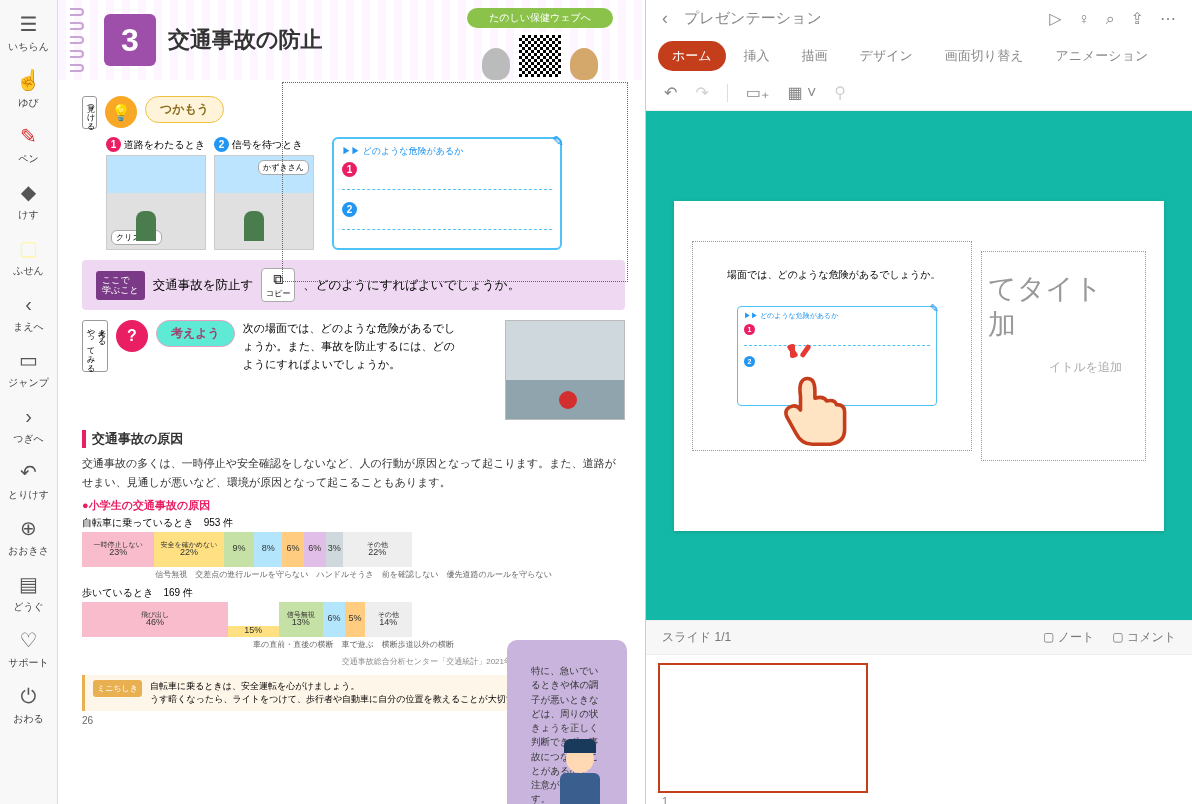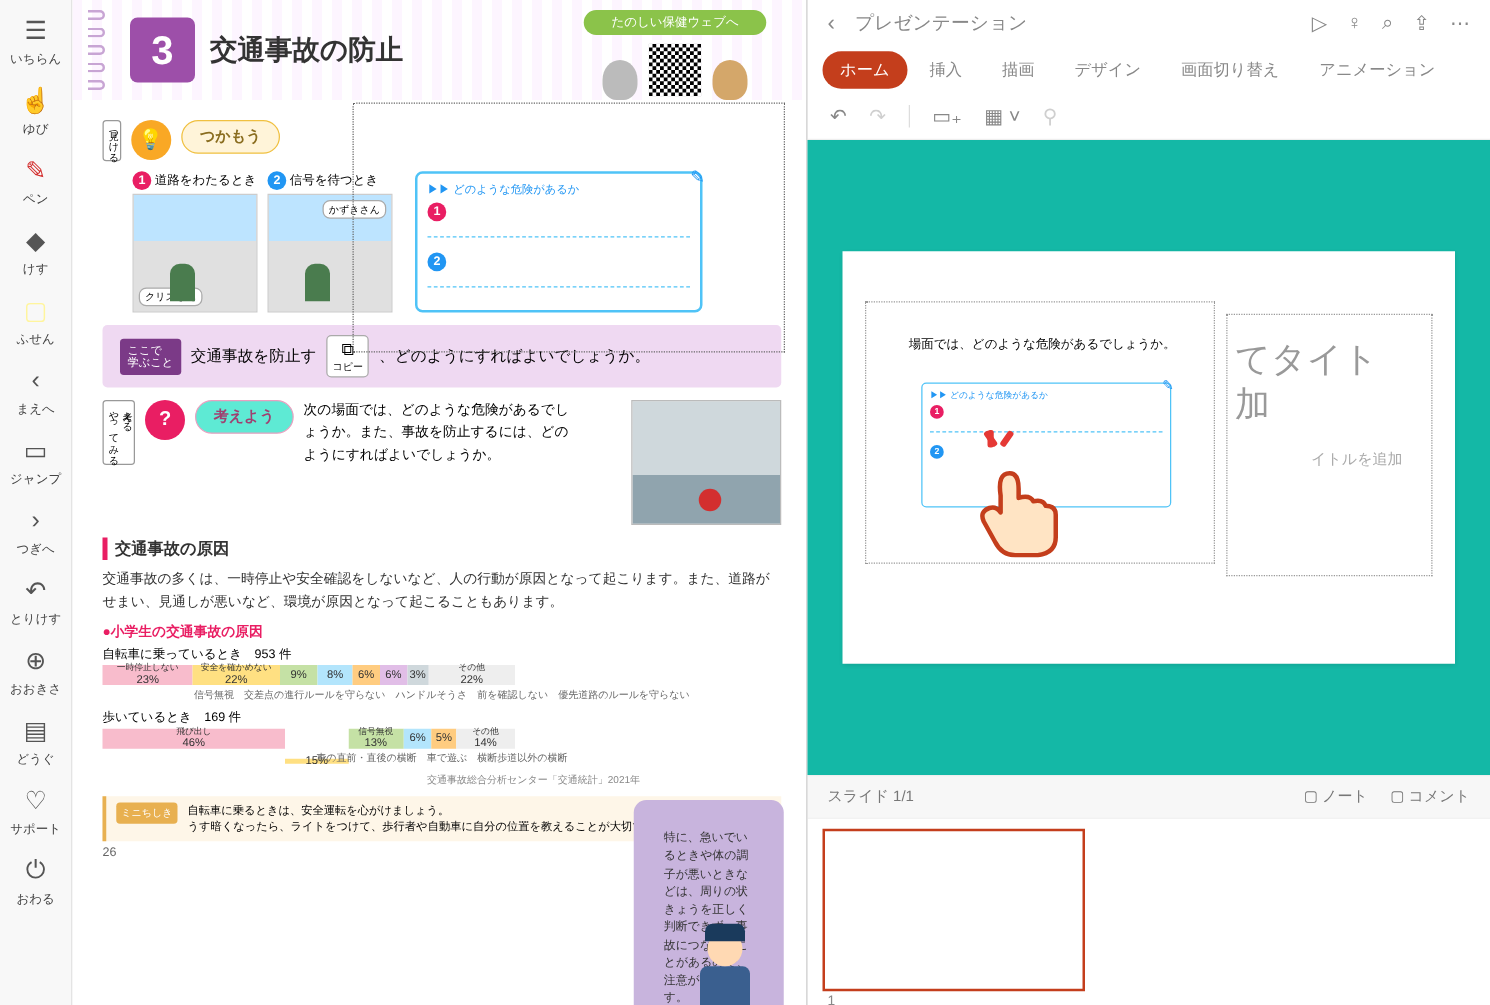--- a/index.html
+++ b/index.html
@@ -34,21 +34,21 @@
 .purple-bar{background:#efd9f2;padding:8px 14px;font-size:12.5px;border-radius:4px;display:flex;align-items:center;gap:8px;margin:10px 0}
 .purple-tag{background:#7b3a87;color:#fff;font-size:9px;padding:4px 6px;border-radius:3px;line-height:1.2}
 .copy-btn{width:34px;height:34px;border:1px solid #aaa;border-radius:4px;display:flex;flex-direction:column;align-items:center;justify-content:center;font-size:8px;background:#fff}
 .q-badge{width:32px;height:32px;background:#e91e63;border-radius:50%;display:flex;align-items:center;justify-content:center;color:#fff;font-weight:bold;font-size:16px}
 .road-img{width:120px;height:100px;background:linear-gradient(#cfd8dc 60%,#90a4ae 60%);margin-left:auto;position:relative;border:1px solid #bbb}
 .road-img::after{content:"";position:absolute;bottom:10px;left:45%;width:18px;height:18px;background:#d32f2f;border-radius:50%}
 .sub-head{font-size:13px;font-weight:bold;color:#333;border-left:4px solid #e91e63;padding-left:6px;margin:10px 0 6px}
 .body-text{font-size:11px;line-height:1.7;color:#333}
 .chart-title{font-size:11px;color:#e91e63;font-weight:bold;margin:6px 0 3px}
 .chart-label{font-size:10px;width:150px}
-.bar{height:16px;display:flex;font-size:9px;color:#333;width:330px;margin-top:2px}
+.bar{height:35px;display:flex;font-size:9px;color:#333;width:330px;margin-top:2px}
 .seg{display:flex;flex-direction:column;align-items:center;justify-content:center;padding:2px;line-height:1.1;text-align:center}
 .chart-notes{font-size:8px;color:#666;text-align:center;margin:2px 0}
 .bubble{background:#c8b4dd;border-radius:10px;padding:24px;font-size:9.5px;color:#333;width:120px;position:absolute;right:18px;top:560px;line-height:1.5}
 .officer{width:60px;height:80px;position:absolute;right:35px;top:665px}
 .officer-head{width:28px;height:28px;background:#ffd9b3;border-radius:50%;margin:0 auto;position:relative}
 .officer-head::before{content:"";position:absolute;top:-6px;left:-2px;width:32px;height:14px;background:#1a3a5c;border-radius:6px 6px 0 0}
 .officer-body{width:40px;height:40px;background:#3a5f8f;margin:0 auto;border-radius:6px}
 .footer-note{background:#fef6e8;border-left:3px solid #e8b050;padding:5px 8px;font-size:9px;margin-top:8px;display:flex;gap:8px}
 .dotted-frame{position:absolute;border:1.5px dotted #666;pointer-events:none}
 

